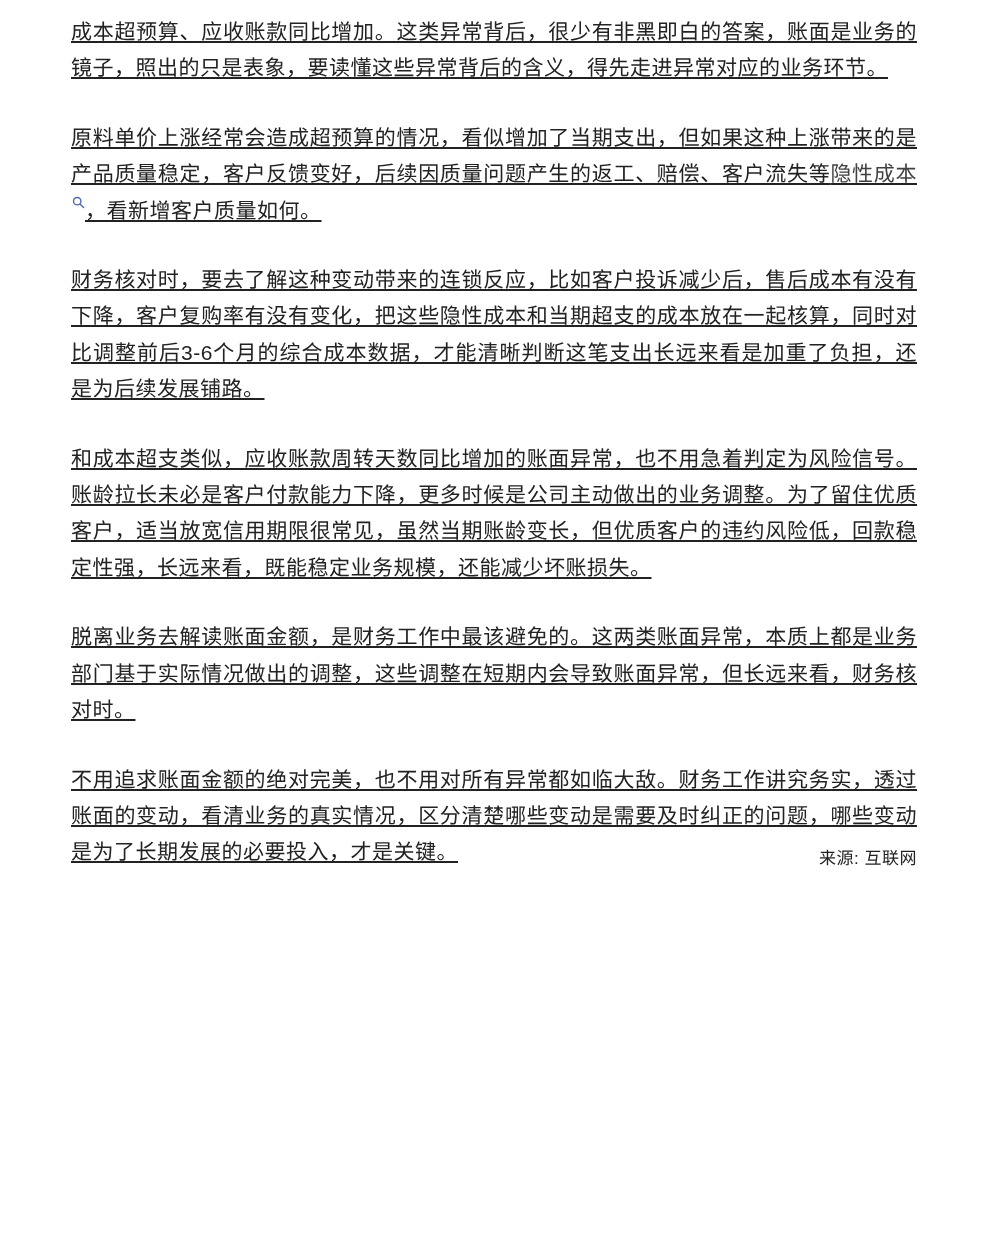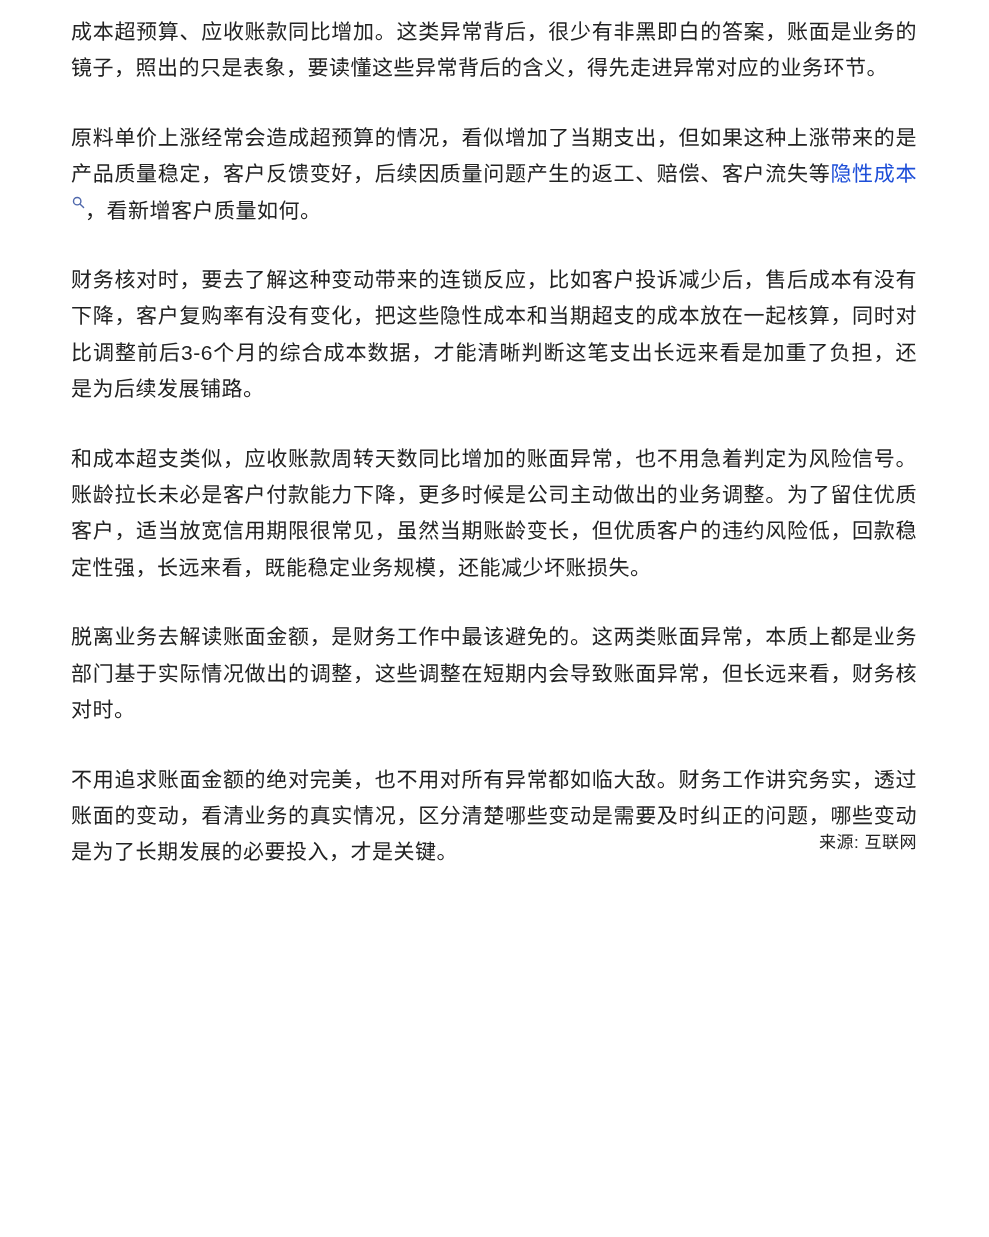--- a/index.html
+++ b/index.html
@@ -15,52 +15,53 @@
     font-family: "Liberation Sans", "DejaVu Sans", sans-serif;
   }
 
   .article {
     padding: 14px 72px 0 71px;
     color: #222222;
     font-size: 21px;
     line-height: 36.4px;
     text-align: justify;
     letter-spacing: 0.5px;
+    text-decoration: underline;
   }
 
   .para {
     margin-bottom: 33px;
   }
 
   .para.last {
     position: relative;
     margin-bottom: 0;
   }
 
   .entity-link {
-    color: #1d4ed8;
+    color: #404040;
     text-decoration: none;
     cursor: pointer;
   }
 
   .sup-icon {
     display: inline-block;
     vertical-align: 9px;
     margin-left: 1px;
     line-height: 0;
   }
 
   .sup-icon svg {
     display: block;
   }
 
   .source {
     position: absolute;
     right: 0;
-    bottom: 20px;
+    bottom: 4px;
     font-size: 17px;
     color: #222222;
     letter-spacing: 0.5px;
     line-height: 1;
   }
 </style>
 </head>
 <body>
 
 <div class="article">

